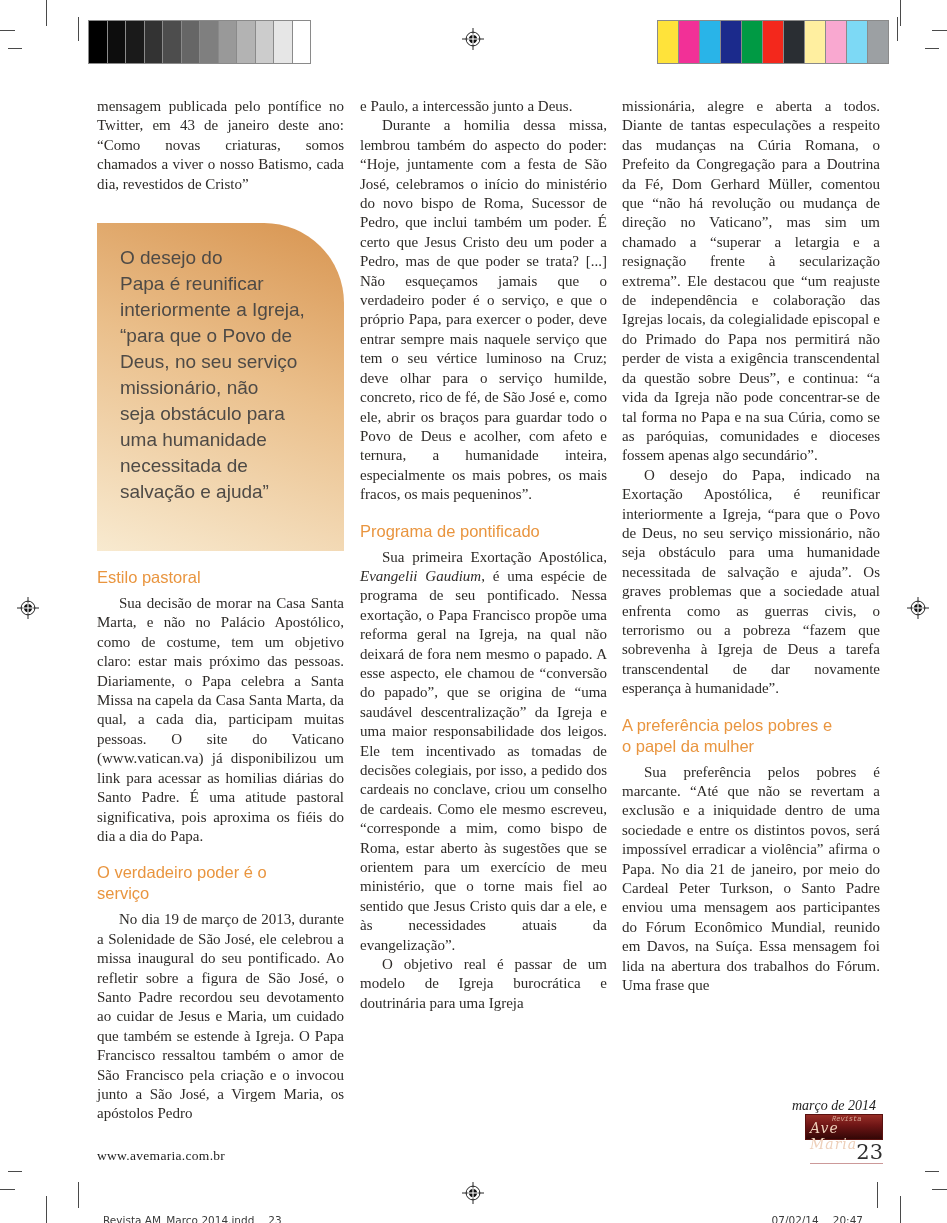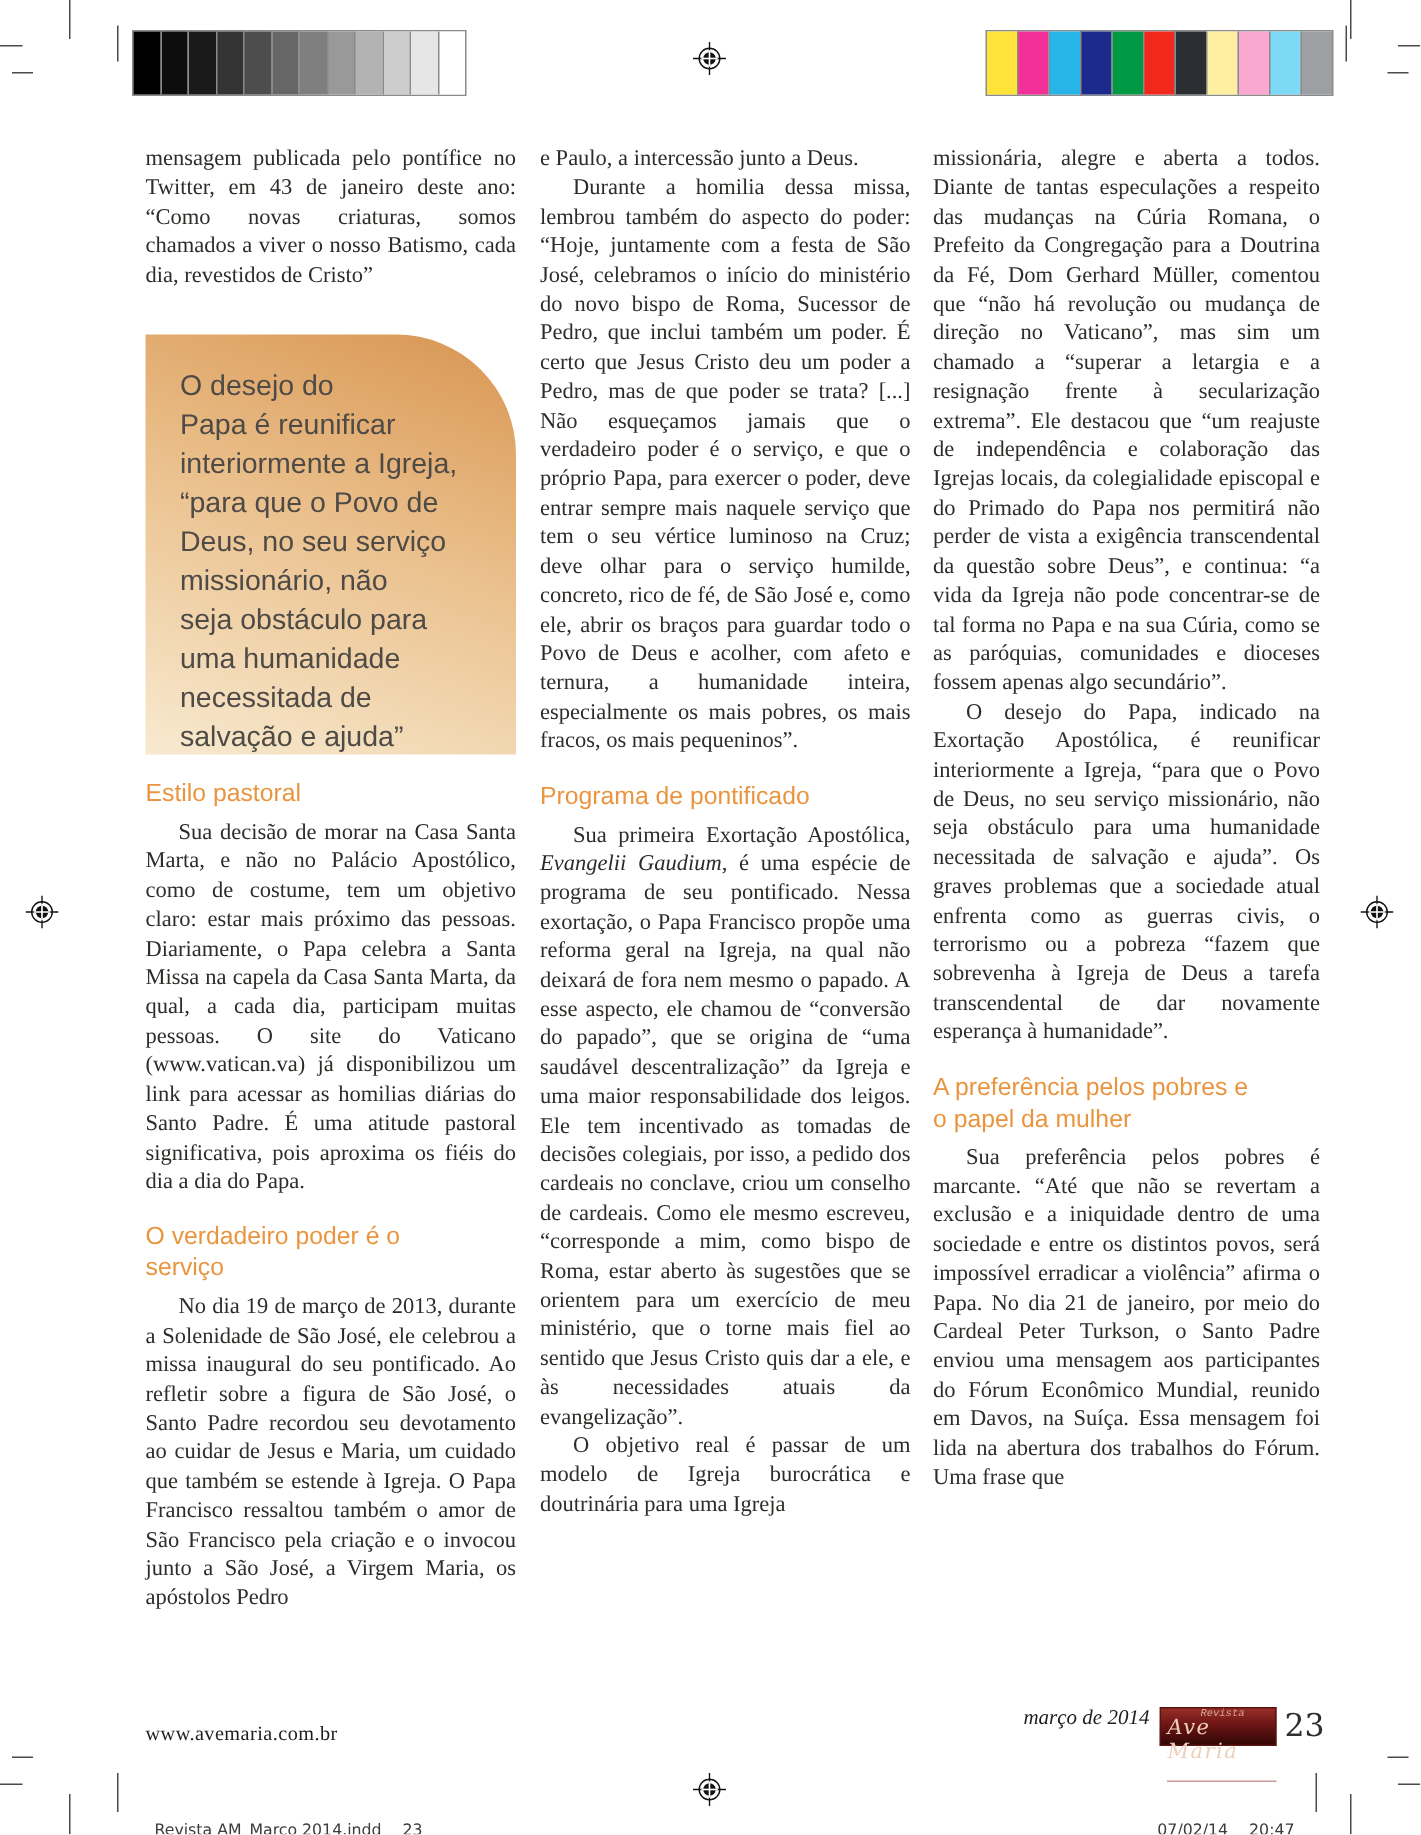--- a/index.html
+++ b/index.html
@@ -15,30 +15,30 @@
   .grayscale .swatch{width:17.5px;}
   .colorbar .swatch{width:20px;}
   .regmark{position:absolute;width:22px;height:22px;}
   
   .col{position:absolute;top:97px;width:247px;text-align:justify;font-size:15px;line-height:19.4px;}
   .col p{margin:0;}
   .col p.indent{text-indent:22px;}
   .sec-heading{font-family:"Liberation Sans",sans-serif;font-weight:normal;color:#E9953F;
                font-size:16.5px;line-height:21px;margin:16px 0 6px;text-align:left;white-space:pre-line;}
   .link{}
-  .pull-quote{box-sizing:border-box;width:247px;height:280px;margin:29px 0 2px;
+  .pull-quote{box-sizing:border-box;width:247px;height:328px;margin:29px 0 2px;
               padding:22px 6px 0 23px;border-radius:0 80px 0 0;
               background:linear-gradient(200deg,#D89551 0%,#EABF8B 45%,#F8EAD0 100%);
               font-family:"Liberation Sans",sans-serif;font-size:19px;line-height:26px;
               color:#4e4a46;text-align:left;white-space:pre-line;}
   
   .page-footer{position:absolute;left:97px;top:1134px;width:786px;height:30px;
                display:flex;align-items:flex-end;justify-content:space-between;}
   .footer-url{font-size:13.5px;letter-spacing:.3px;color:#1d1d1d;line-height:16px;}
-  .footer-right{display:flex;align-items:flex-start;}
+  .footer-right{display:flex;align-items:flex-end;flex-direction:column;}
   .footer-issue{font-style:italic;font-size:14px;color:#1d1d1d;margin-right:7px;}
   .am-logo{position:relative;display:inline-block;width:78px;height:26px;
            background:linear-gradient(180deg,#9b3028 0%,#6d1515 45%,#2e0605 100%);
            box-shadow:inset 0 0 0 1px #5a1210;}
   .logo-revista{position:absolute;top:1px;left:27px;font-size:7px;font-style:italic;
                 color:#d8a795;font-family:Liberation Mono, monospace;}
   .logo-avemaria{position:absolute;top:6px;left:5px;font-size:14px;font-style:italic;
                  font-family:"DejaVu Serif",serif;color:#eed0ba;letter-spacing:1px;
                  border-bottom:1px solid #c99; padding-bottom:11px;}
   .page-number{font-family:"DejaVu Serif",serif;font-size:21px;color:#2f2f2f;margin-left:5px;}

